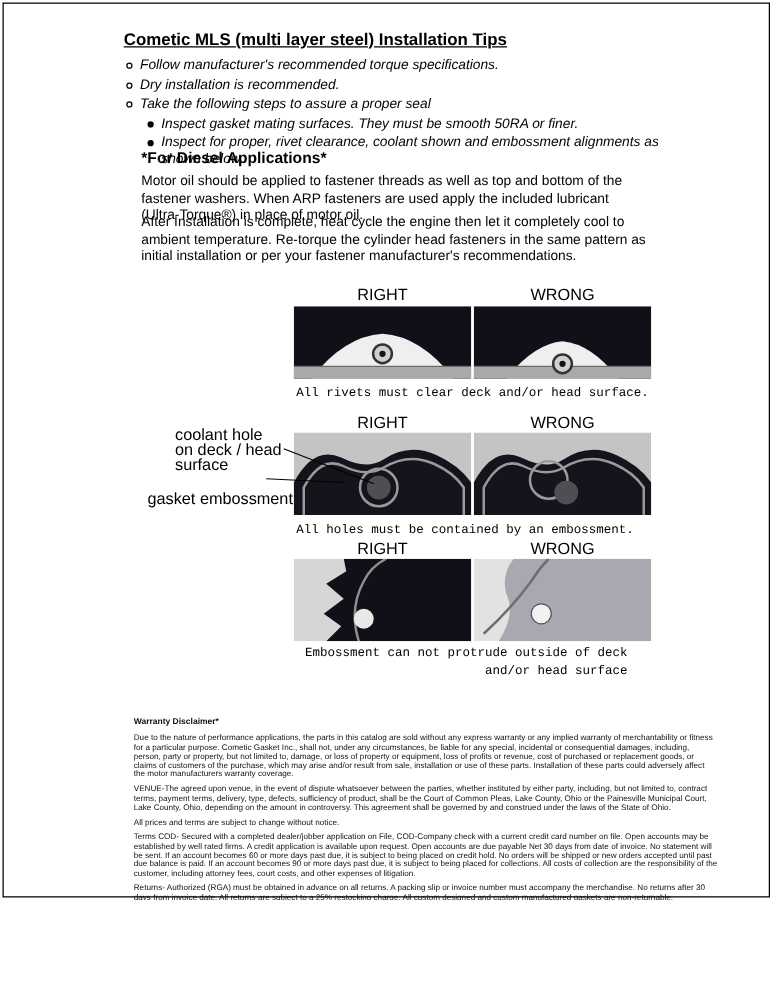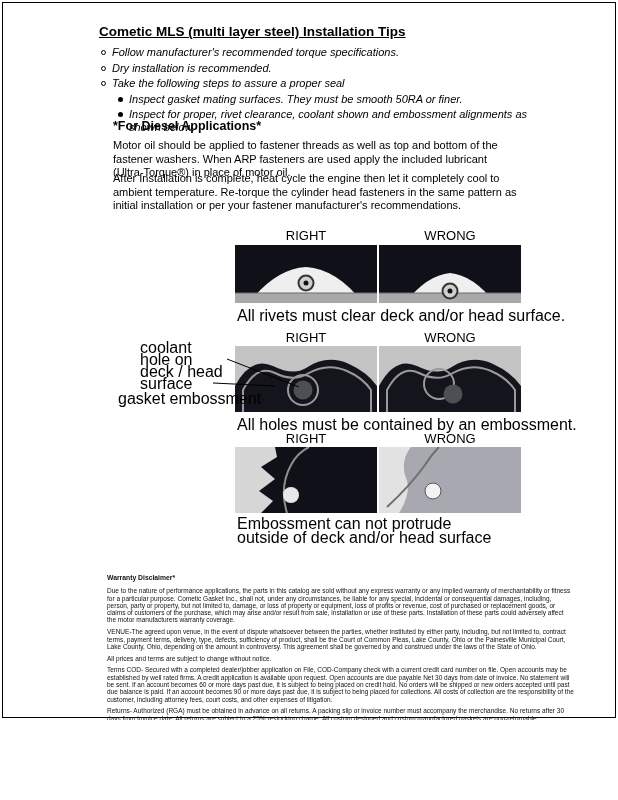--- a/index.html
+++ b/index.html
@@ -22,23 +22,23 @@
   .subtips { margin-left:17px; }
 
   .diesel-heading { position:absolute; left:113px; top:119px; font-size:12.5px; font-weight:bold; }
   .para { position:absolute; left:113px; width:404px; font-size:11px; line-height:13.5px; }
   .p1 { top:139px; }
   .p2 { top:172px; }
   .note { position:absolute; left:113px; top:210px; width:404px; font-size:11px; }
 
   .dlabel { position:absolute; width:142px; text-align:center; font-size:13px; }
   .dimg { position:absolute; width:142px; display:block; border:0; }
-  .caption { position:absolute; font-size:16px; line-height:14px; }
+  .caption { position:absolute; font-size:10px; line-height:14px;font-family:Liberation Mono, monospace; }
 
-  .ann { position:absolute; font-size:16px; line-height:12px; }
+  .ann { position:absolute; font-size:13px; line-height:12px; }
   .ann-lines { position:absolute; left:205px; top:345px; }
 
   .legal { position:absolute; left:107px; top:574px; width:467px; font-size:6.5px; line-height:7.3px; color:#111; }
   .legal .lh { font-weight:bold; margin-bottom:6px; font-size:6.8px; }
   .legal p { margin-bottom:4.5px; }
   .legal p.tight { margin-bottom:1px; }
 
   .footer-code { position:absolute; left:388px; top:757px; font-size:12px; }
 </style>
 </head>
@@ -129,21 +129,21 @@
     <path d="M40,0 H142 V66 H26 L38,54 L24,44 L40,32 L26,20 L42,10 Z" fill="#101018"></path>
     <path d="M52,66 Q44,40 56,18 Q62,6 74,0" fill="none" stroke="#8f8f8f" stroke-width="2"></path>
     <circle cx="56" cy="48" r="8" fill="#e8e8e8"></circle>
   </svg>
   <svg class="dimg" style="left:379px; top:447px;" width="142" height="66" viewBox="0 0 142 66">
     <rect width="142" height="66" fill="#e2e2e2"></rect>
     <path d="M32,0 H142 V66 H20 Q34,44 26,28 Q22,12 32,0 Z" fill="#a8a8b0"></path>
     <path d="M8,60 Q30,40 46,18 Q52,8 60,0" fill="none" stroke="#6e6e6e" stroke-width="2"></path>
     <circle cx="54" cy="44" r="8" fill="#f2f2f2" stroke="#555" stroke-width="1"></circle>
   </svg>
-  <div class="caption" style="left:237px; top:517px; width:265px;">Embossment can not protrude outside of deck and/or head surface</div>
+  <div class="caption" style="left:237px; top:517px; width:265px;text-align:right;">Embossment can not protrude outside of deck and/or head surface</div>
 
   <div class="legal">
     <div class="lh">Warranty Disclaimer*</div>
     <p>Due to the nature of performance applications, the parts in this catalog are sold without any express warranty or any implied warranty of merchantability or fitness for a particular purpose.  Cometic Gasket Inc., shall not, under any circumstances, be liable for any special, incidental or consequential damages, including, person, party or property, but not limited to, damage, or loss of property or equipment, loss of profits or revenue, cost of purchased or replacement goods, or claims of customers of the purchase, which may arise and/or result from sale, installation or use of these parts.  Installation of these parts could adversely affect the motor manufacturers warranty coverage.</p>
     <p>VENUE-The agreed upon venue, in the event of dispute whatsoever between the parties, whether instituted by either party, including, but not limited to, contract terms, payment terms, delivery, type, defects, sufficiency of product, shall be the Court of Common Pleas, Lake County, Ohio or the Painesville Municipal Court, Lake County, Ohio, depending on the amount in controversy. This agreement shall be governed by and construed under the laws of the State of Ohio.</p>
     <p>All prices and terms are subject to change without notice.</p>
     <p>Terms COD- Secured with a completed dealer/jobber application on File, COD-Company check with a current credit card number on file.  Open accounts may be established by well rated firms.  A credit application is available upon request.  Open accounts are due payable Net 30 days from date of invoice.  No statement will be sent.  If an account becomes 60 or more days past due, it is subject to being placed on credit hold.  No orders will be shipped or new orders accepted until past due balance is paid.  If an account becomes 90 or more days past due, it is subject to being placed for collections.  All costs of collection are the responsibility of the customer, including attorney fees, court costs, and other expenses of litigation.</p>
     <p>Returns- Authorized (RGA) must be obtained in advance on all returns.  A packing slip or invoice number must accompany the merchandise.  No returns after 30 days from invoice date.  All returns are subject to a 25% restocking charge.  All custom designed and custom manufactured gaskets are non-returnable.</p>
     <p class="tight">Only catalog parts are returnable.</p>
     <p>Review your invoice and notify us immediately of any incorrect or inaccurate information.  Shortages must be reported within 10 days.</p>

